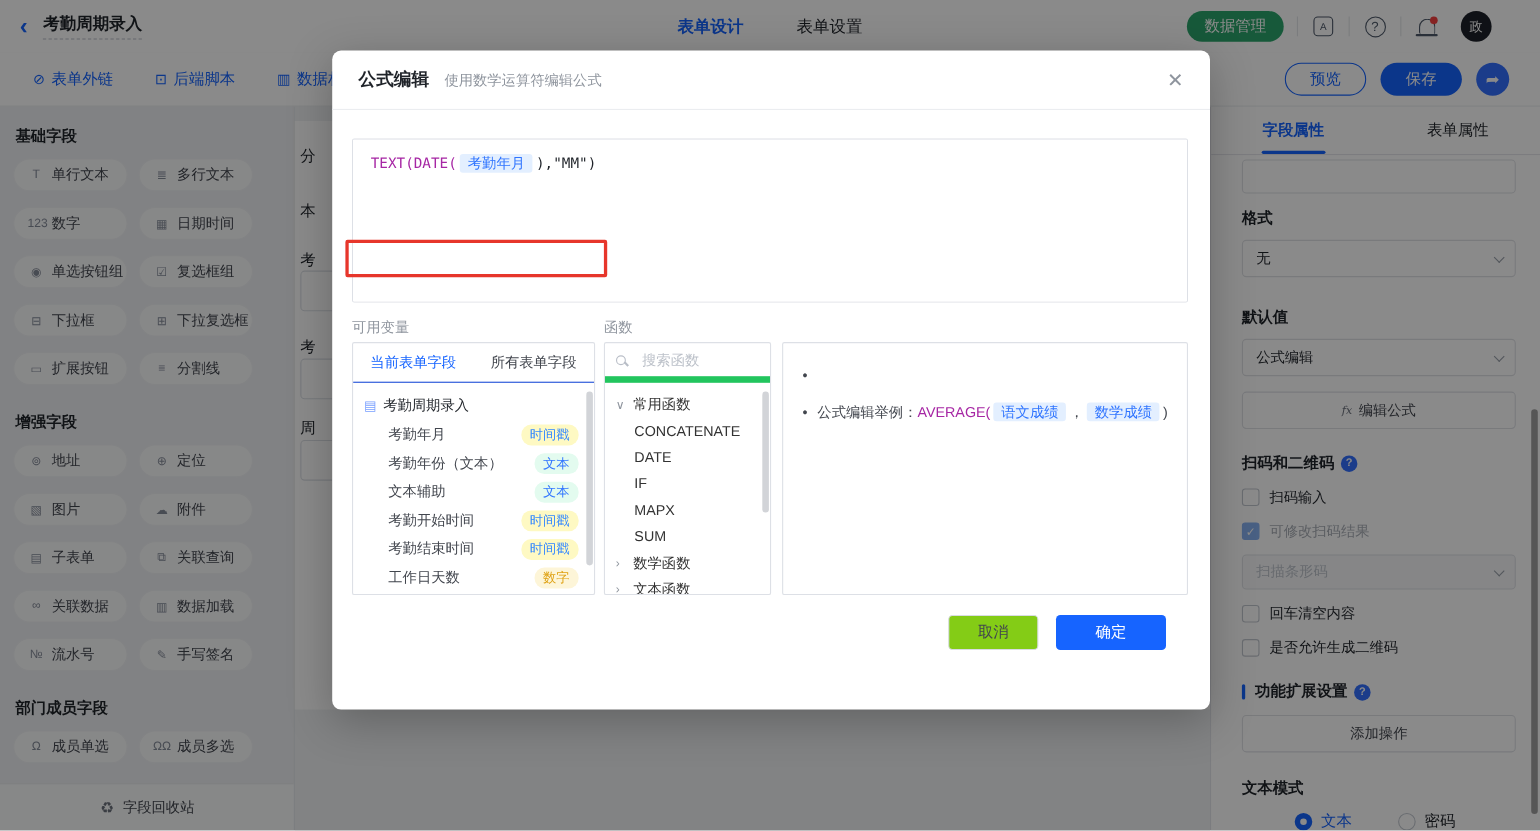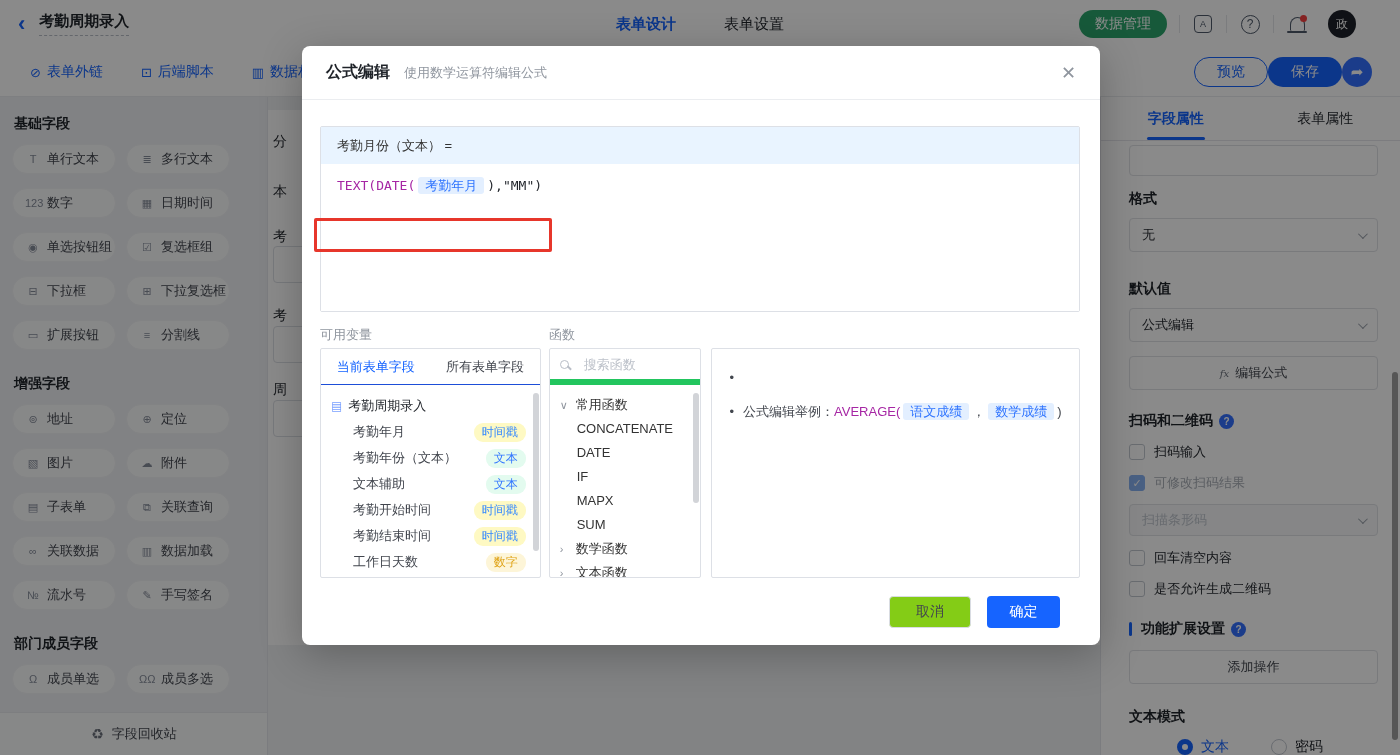--- a/index.html
+++ b/index.html
@@ -23,21 +23,21 @@
   .bell { position:relative; width:15px; height:14px; border:1.6px solid #4e5969; border-bottom:none; border-radius:8px 8px 2px 2px; }
   .bell::after { content:''; position:absolute; left:-4px; bottom:-2px; width:20px; height:2px; background:#4e5969; border-radius:1px; }
   .bell-dot { position:absolute; right:-3px; top:-3px; width:7px; height:7px; background:#f53f3f; border-radius:50%; }
   .avatar { width:28px; height:28px; background:#1d2129; color:#fff; border-radius:50%; display:flex; align-items:center; justify-content:center; font-size:12px; margin:0 44px 0 20px; cursor:pointer; }
 
   
   .toolbar { position:absolute; left:0; top:48px; width:1400px; height:49px; background:#fff; border-bottom:1px solid #e9ebee; display:flex; align-items:center; z-index:1; }
   .tool-links { display:flex; gap:38px; margin-left:30px; }
   .tool-link { color:#1664ff; font-size:14px; display:flex; align-items:center; gap:6px; cursor:pointer; }
   .tool-link .g { font-size:13px; }
-  .tool-right { position:absolute; right:28px; display:flex; align-items:center; }
+  .tool-right { position:absolute; right:28px; display:flex; align-items:center; gap:13px; }
   .btn-outline-blue { border:1px solid #1664ff; color:#1664ff; background:#fff; font-size:14px; padding:5px 22px; border-radius:16px; cursor:pointer; }
   .btn-fill-blue { border:none; color:#fff; background:#1664ff; font-size:14px; padding:6px 23px; border-radius:16px; cursor:pointer; }
   .share-circle { width:30px; height:30px; border-radius:50%; background:#3370ff; color:#fff; display:flex; align-items:center; justify-content:center; font-size:15px; cursor:pointer; }
 
   
   .sidebar { position:absolute; left:0; top:97px; width:268px; height:658px; background:#eff1f4; border-right:1px solid #e4e6ea; overflow:hidden; z-index:1; }
   .sb-section-title { font-size:14px; font-weight:bold; margin:18px 0 4px 14px; }
   .sb-grid { display:flex; flex-wrap:wrap; padding-left:12px; }
   .sb-item { width:104px; height:30px; margin:7px 10px 7px 0; background:#fafbfc; border:1px solid #f0f2f4; border-radius:15px; display:flex; align-items:center; font-size:13px; color:#42464e; cursor:grab; }
   .sb-item .g { width:16px; text-align:center; margin:0 6px 0 12px; color:#868d9a; font-size:11px; flex:none; }
@@ -131,21 +131,21 @@
   .fn-group .chev { color:#8f959e; font-size:11px; width:10px; }
   .fn-item { height:24px; line-height:24px; padding-left:17px; cursor:pointer; }
   .fn-scroll { position:absolute; right:1px; top:44px; width:6px; height:110px; background:#d2d4d8; border-radius:3px; }
 
   .help-body { padding:18px 14px; font-size:13px; color:#42464e; }
   .help-line { display:flex; align-items:flex-start; margin-bottom:12px; line-height:22px; }
   .help-line .dot { margin:0 9px 0 4px; color:#42464e; }
 
   .m-footer { display:flex; justify-content:flex-end; gap:16px; padding:18px 20px 0 0; }
   .btn-cancel { width:82px; height:32px; border:1px solid #d9dce2; border-radius:4px; background:#84cc16; font-size:14px; color:#42464e; cursor:pointer; }
-  .btn-ok { width:73px; height:32px; border:none; border-radius:4px; background:#1664ff; font-size:14px; color:#fff; cursor:pointer; }
+  .btn-ok { width:100px; height:32px; border:none; border-radius:4px; background:#1664ff; font-size:14px; color:#fff; cursor:pointer; }
 </style>
 </head>
 <body>
 
 <div class="app">
 
   <div class="topbar">
     <span class="back-btn">‹</span>
     <span class="form-title">考勤周期录入</span>
     <div class="top-tabs">
@@ -409,21 +409,20 @@
 
   <div class="modal">
     <div class="m-header">
       <span class="m-title">公式编辑</span>
       <span class="m-sub">使用数学运算符编辑公式</span>
       <span class="m-close">✕</span>
     </div>
     <div class="m-body">
       <div class="red-annot"></div>
       <div class="f-box">
-        <div class="f-head">考勤月份（文本） =</div>
         <div class="f-code">
           <span class="kw">TEXT(DATE(</span><span class="chip">考勤年月</span><span>),"MM")</span>
         </div>
       </div>
 
       <div class="sec-labels">
         <span class="l1">可用变量</span>
         <span>函数</span>
       </div>
 

